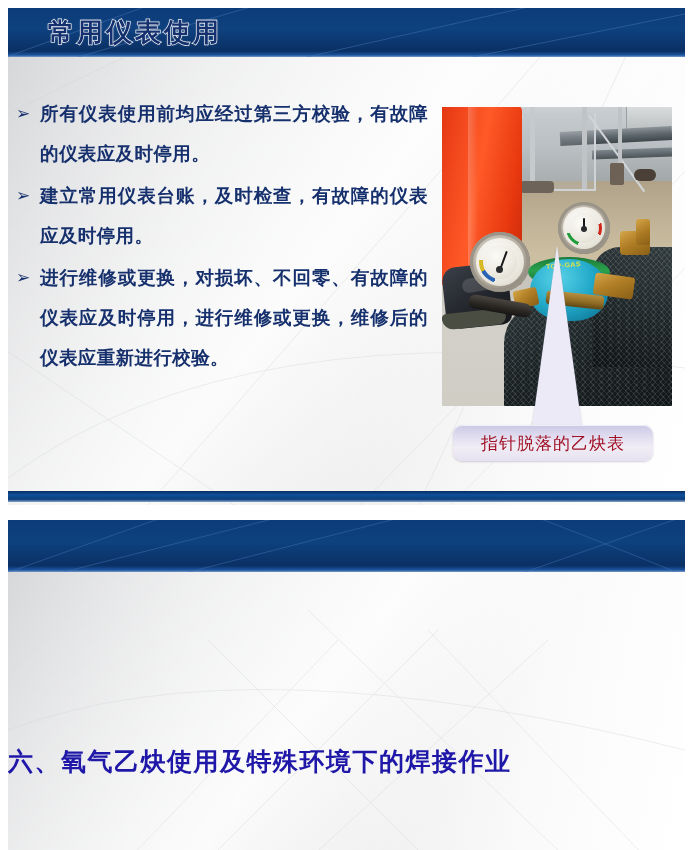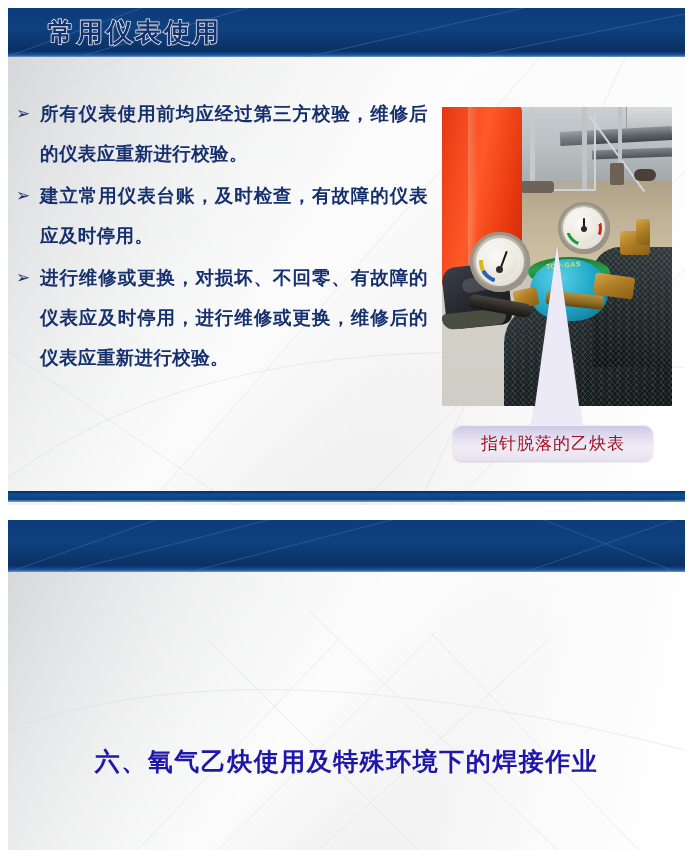--- a/index.html
+++ b/index.html
@@ -312,21 +312,20 @@
     letter-spacing: 1px;
     white-space: nowrap;
   }
 
   
   #banner2 { top: 0; height: 52px; }
   #slide2-title {
     position: absolute;
     left: 0; right: 0;
     top: 225px;
-    text-align: center;
     font-size: 25px;
     font-weight: bold;
     color: #1f17a8;
     letter-spacing: 1.5px;
     white-space: nowrap;
   }
 </style>
 </head>
 <body>
 
@@ -355,21 +354,21 @@
           <path d="M420 58 L677 6"></path>
         </g>
       </svg>
       <div class="banner-title">常用仪表使用</div>
     </div>
 
     <div class="bullets">
 
       <div class="bullet-row">
         <span class="bullet-mark">➢</span>
-        <span class="bullet-text">所有仪表使用前均应经过第三方校验，维修后的仪表应重新进行校验。</span>
+        <span class="bullet-text">所有仪表使用前均应经过第三方校验，有故障的仪表应及时停用。</span>
       </div>
 
       <div class="bullet-row">
         <span class="bullet-mark">➢</span>
         <span class="bullet-text">建立常用仪表台账，及时检查，有故障的仪表应及时停用。</span>
       </div>
 
       <div class="bullet-row">
         <span class="bullet-mark">➢</span>
         <span class="bullet-text">进行维修或更换，对损坏、不回零、有故障的仪表应及时停用，进行维修或更换，维修后的仪表应重新进行校验。</span>

